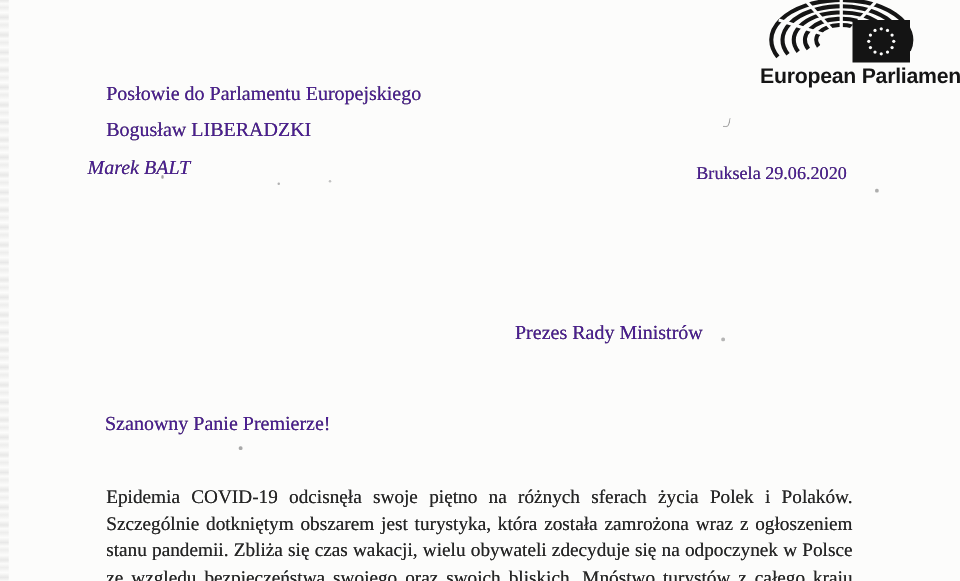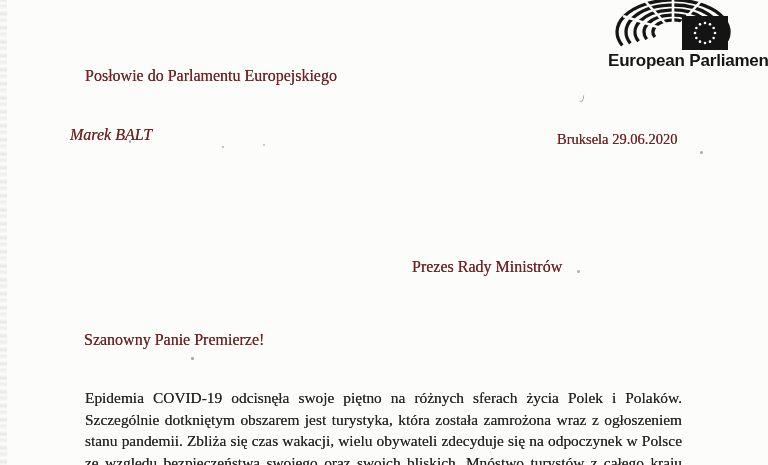--- a/index.html
+++ b/index.html
@@ -6,21 +6,21 @@
   .page {
     position: relative;
     width: 768px;
     height: 465px;
     background: #fcfcfb;
     overflow: hidden;
     font-family: "Liberation Serif", "DejaVu Serif", serif;
   }
   .ink {
     position: absolute;
-    color: #7f1d1d;
+    color: #4c1d95;
     text-shadow: 0 0 0.5px rgba(38,38,38,0.85);
     white-space: nowrap;
   }
   .sz16 { font-size: 16px; }
   .sender-title  { left: 85px;  top: 67px;  }
   .sender-name1  { left: 85px;  top: 96px;  }
   .sender-name2  { left: 70px;  top: 126px; font-style: italic; }
   .dateline      { left: 557px; top: 131px; font-size: 14.5px; }
   .addr-name     { left: 412px; top: 188px; }
   .addr-role     { left: 412px; top: 218px; margin-top: 40px; }
@@ -114,20 +114,21 @@
         <circle cx="90" cy="41.66" r="1.3"></circle>
           <circle cx="95" cy="43" r="1.3"></circle>
         <circle cx="100" cy="41.66" r="1.3"></circle>
           <circle cx="103.66" cy="38" r="1.3"></circle>
       </g>
     </svg>
     <div class="logo-caption">European Parliament</div>
   </div>
 
   <div class="ink sz16 sender-title">Posłowie do Parlamentu Europejskiego</div>
+  <div class="ink sz16 sender-name1">Bogusław LIBERADZKI</div>
   <div class="ink sz16 sender-name2">Marek BALT</div>
 
   <div class="ink dateline">Bruksela 29.06.2020</div>
 
   <div class="ink sz16 addr-role">Prezes Rady Ministrów</div>
 
   <div class="ink sz16 salutation">Szanowny Panie Premierze!</div>
 
   <div class="body-block">
     <div class="body-line">Epidemia COVID-19 odcisnęła swoje piętno na różnych sferach życia Polek i Polaków.</div>

